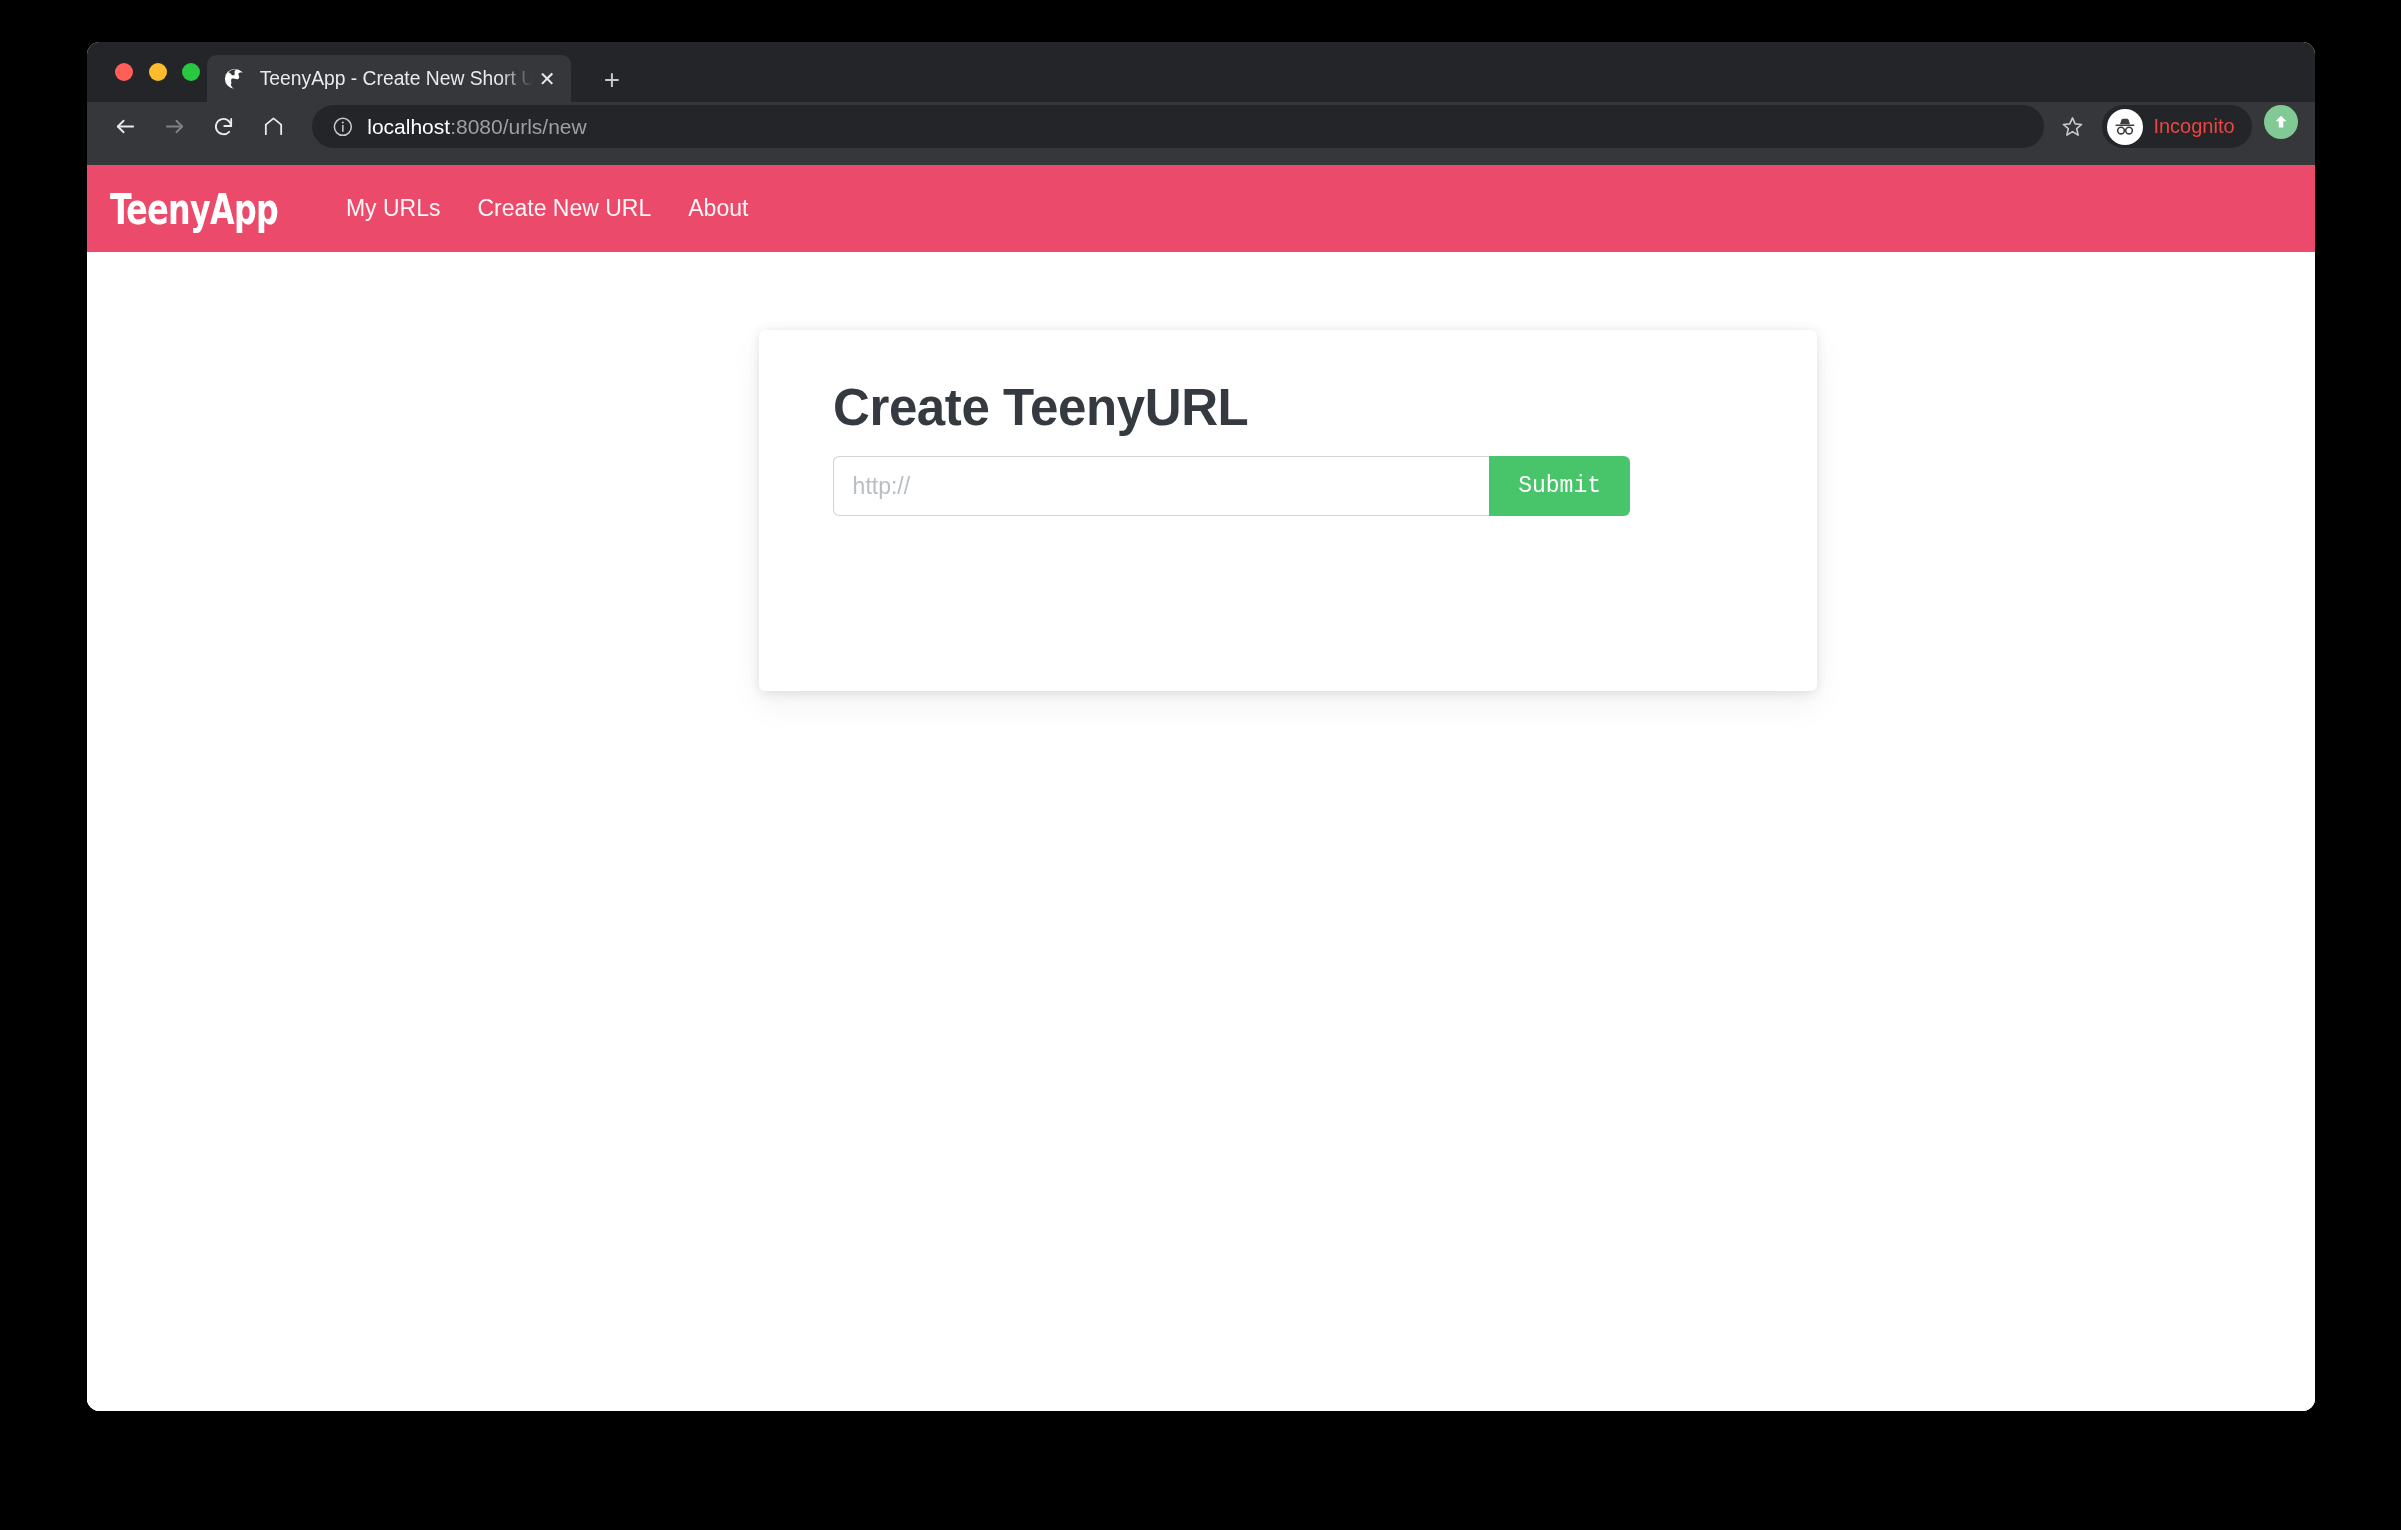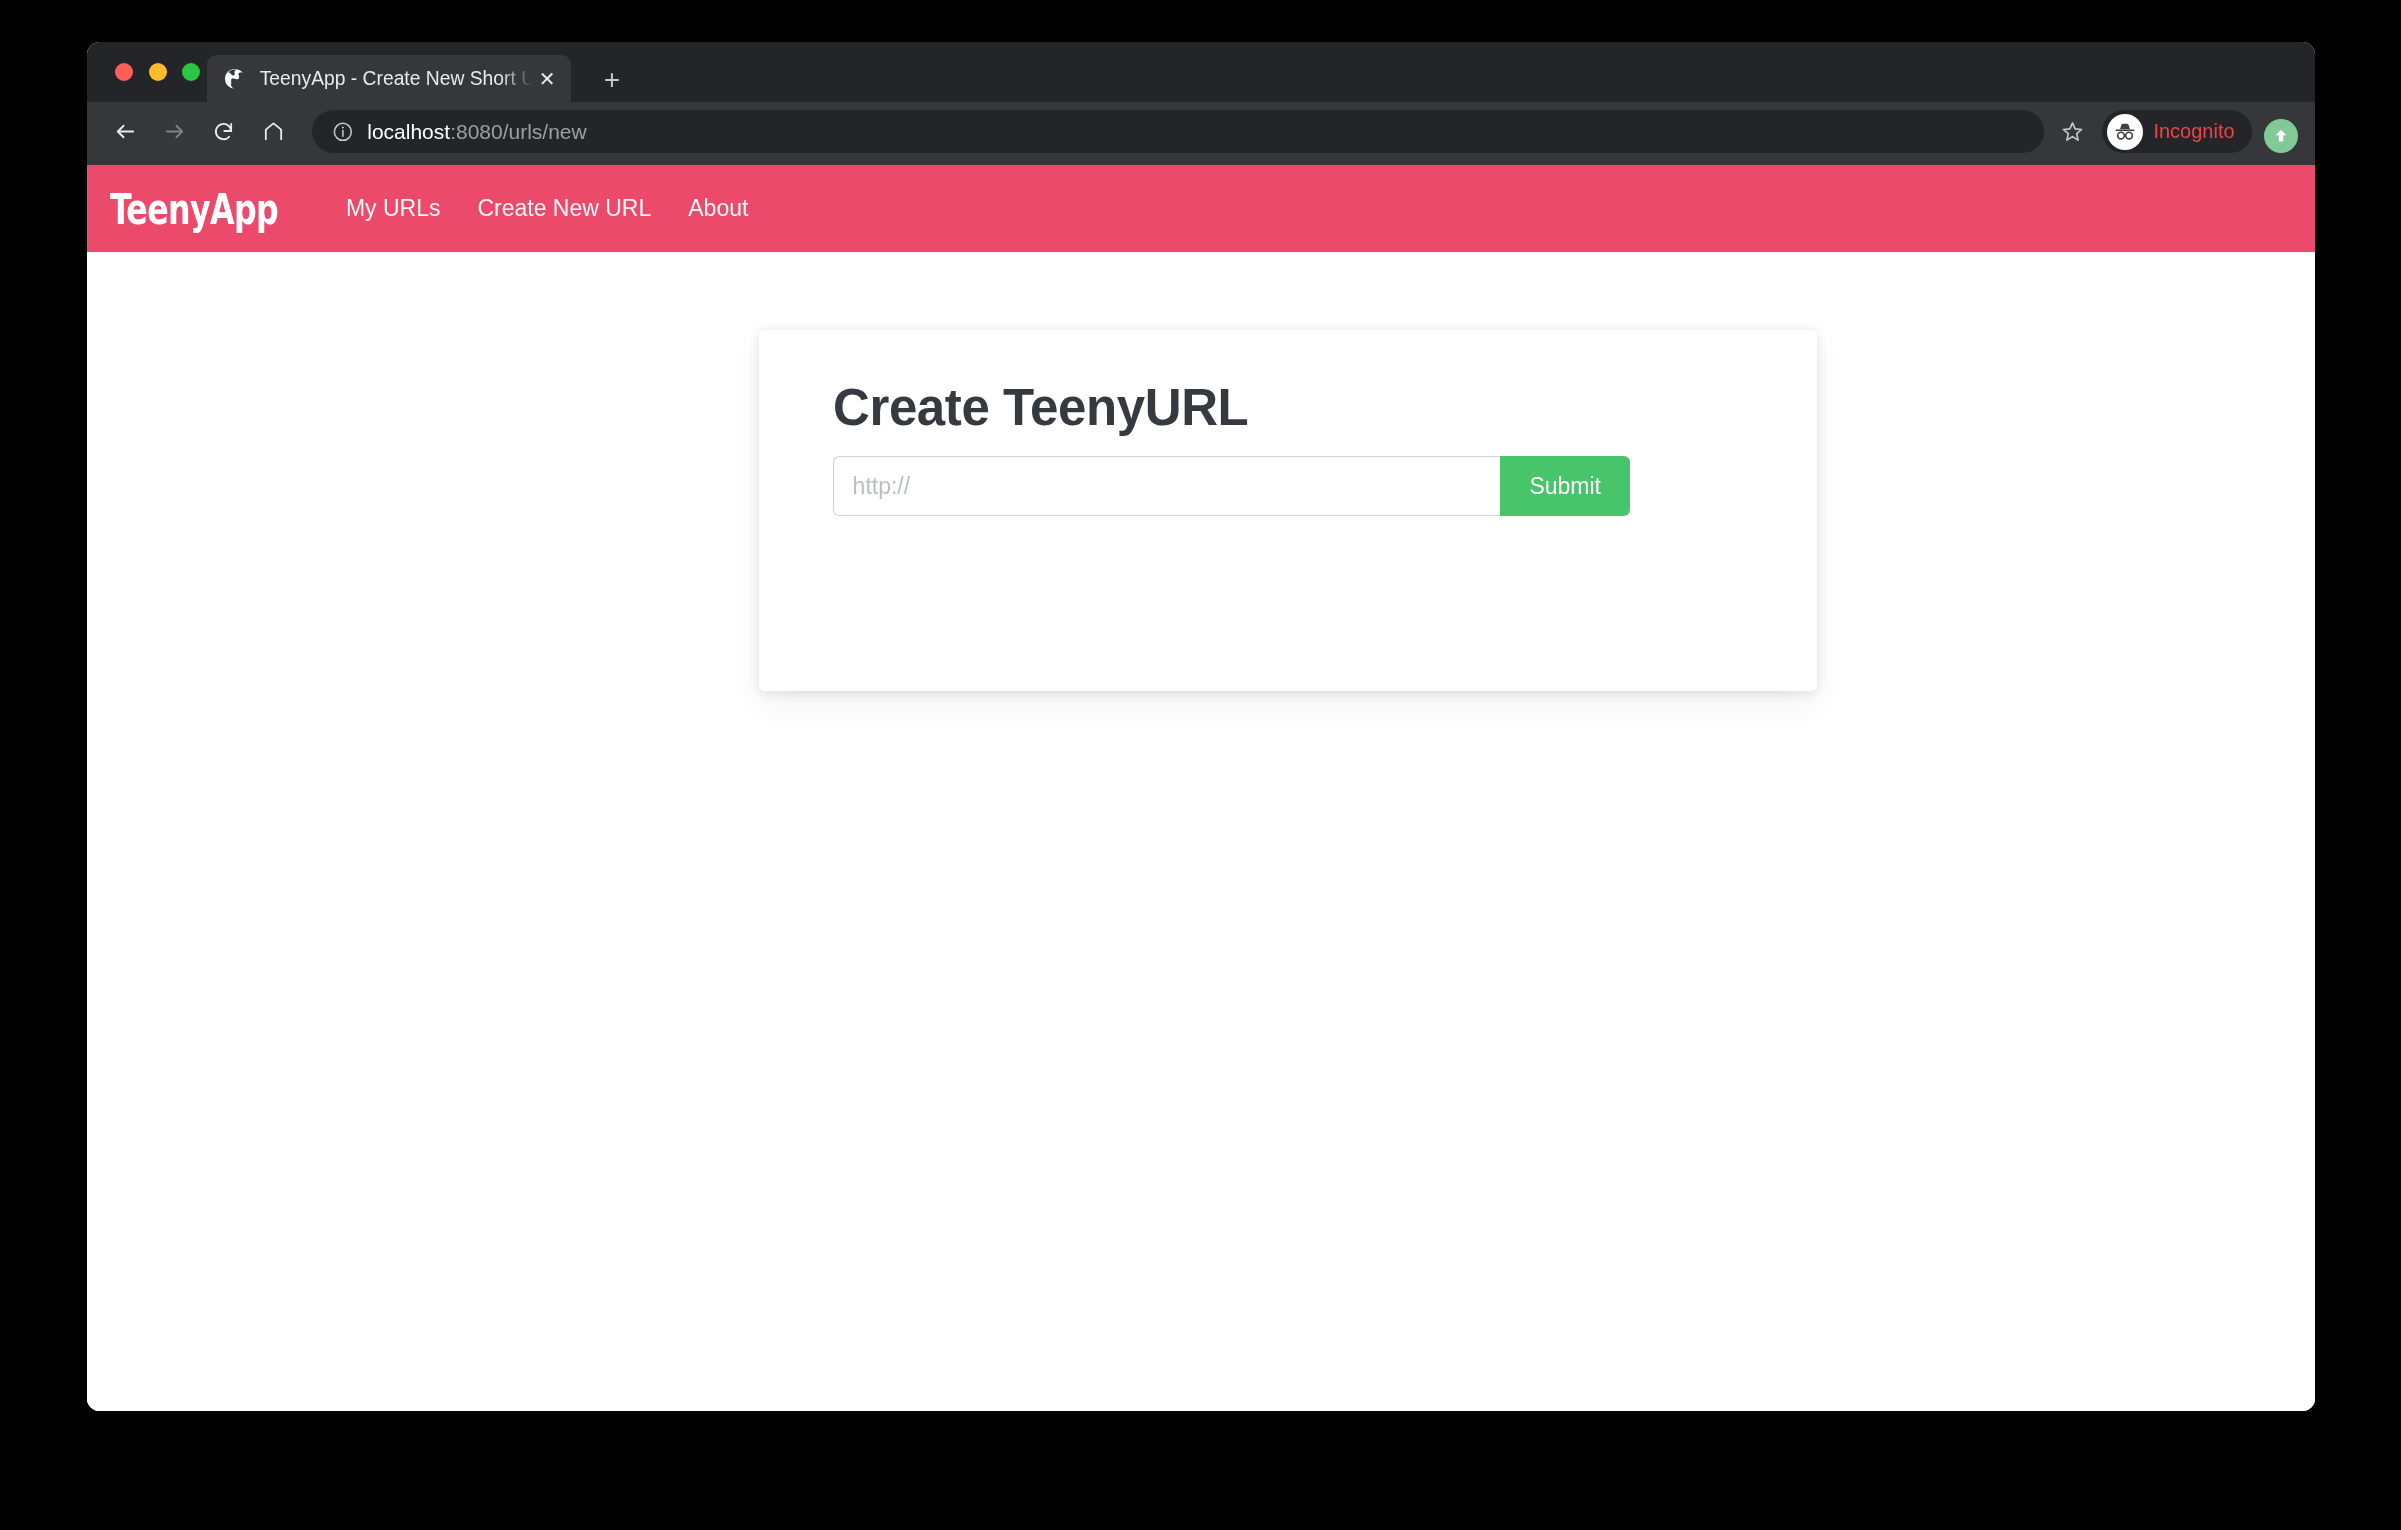--- a/index.html
+++ b/index.html
@@ -98,22 +98,22 @@
     text-align: center;
     font-weight: 300;
   }
 
   
   .toolbar {
     position: relative;
     height: 63px;
     background: #35373b;
     display: flex;
-    align-items: flex-end;
-    padding: 12px 17px;
+    align-items: flex-start;
+    padding: 3px 17px;
     box-sizing: border-box;
   }
   .nav-btn {
     width: 43px;
     height: 43px;
     display: flex;
     align-items: center;
     justify-content: center;
     margin-right: 6.2px;
     border-radius: 50%;
@@ -307,21 +307,21 @@
   .url-input::placeholder { color: #b9bec3; }
   .submit-btn {
     flex: 0 0 auto;
     background: #48c46b;
     color: #ffffff;
     border: none;
     border-radius: 0 6.2px 6.2px 0;
     font-size: 23px;
     padding: 0 29px;
     cursor: pointer;
-    font-family: Liberation Sans, sans-serif;
+    font-family: Liberation Mono, monospace;
   }
 </style>
 </head>
 <body>
 
 <div class="browser-window">
 
   <div class="tab-strip">
     <div class="traffic-lights">
       <div class="light red"></div>

